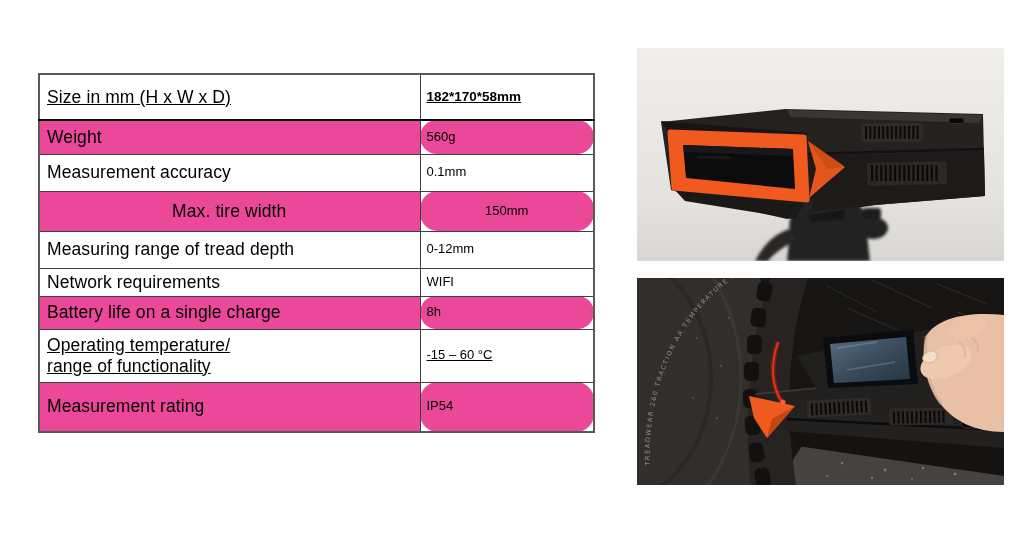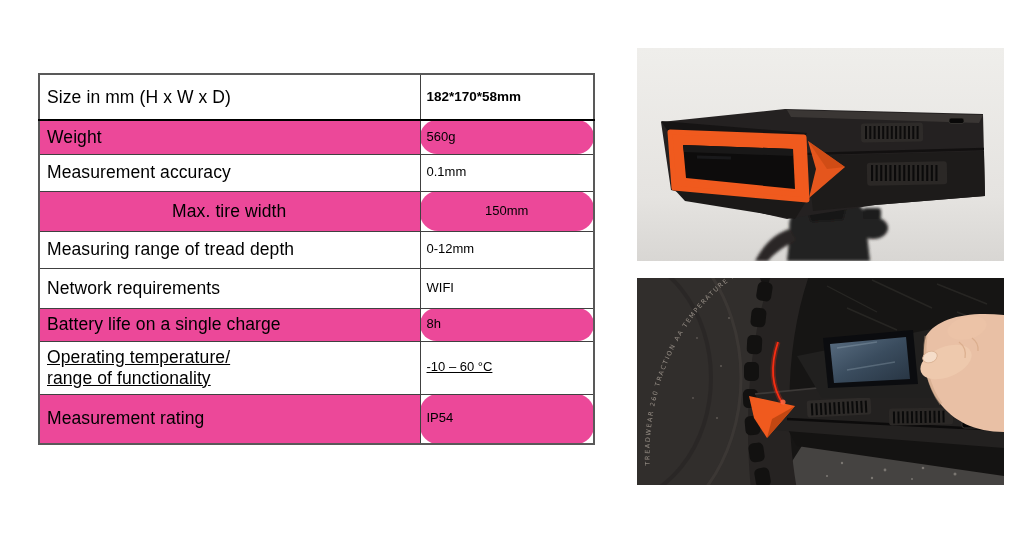--- a/index.html
+++ b/index.html
@@ -24,22 +24,22 @@
   td.lbl{
     font-size:17.5px;line-height:1.2;padding:3px 8px 3px 7px;
     white-space:pre-line;letter-spacing:.1px;
   }
   td.val{
     font-size:13px;line-height:1.15;padding:3px 6px;border-radius:18px;
   }
   tr.shaded td{background:#ec4899;}
   tr.first td{border-bottom:2.5px solid #000000;}
   tr.first td.val{font-weight:bold;font-size:13.5px;}
-  tr.h0{height:46px;} tr.h1{height:34px;} tr.h2{height:37px;} tr.h3{height:40px;text-align:center;}
-  tr.h4{height:37px;} tr.h5{height:34px;} tr.h6{height:40px;} tr.h7{height:33px;}
+  tr.h0{height:46px;text-decoration:underline;} tr.h1{height:34px;} tr.h2{height:37px;} tr.h3{height:40px;text-align:center;}
+  tr.h4{height:37px;} tr.h5{height:34px;} tr.h6{height:28px;} tr.h7{height:33px;}
   tr.h8{height:53px;text-decoration:underline;} tr.h9{height:50px;}
 
   
   .photo{position:absolute;overflow:hidden;}
   #photo-top{left:637px;top:48px;width:367px;height:213px;}
   #photo-bottom{left:637px;top:278px;width:367px;height:207px;}
   .photo svg{display:block;width:100%;height:100%;}
 </style>
 </head>
 <body>
@@ -76,21 +76,21 @@
         <td class="lbl">Network requirements</td>
         <td class="val">WIFI</td>
       </tr>
       <tr class="shaded h7">
         <td class="lbl">Battery life on a single charge</td>
         <td class="val">8h</td>
       </tr>
       <tr class="h8">
         <td class="lbl">Operating temperature/
 range of functionality</td>
-        <td class="val">-10 – 60 °C</td>
+        <td class="val">-15 – 60 °C</td>
       </tr>
       <tr class="shaded h9">
         <td class="lbl">Measurement rating</td>
         <td class="val">IP54</td>
       </tr>
     </tbody>
   </table>
 
   <div class="photo" id="photo-top">
     <svg viewBox="0 0 367 213" preserveAspectRatio="none" xmlns="http://www.w3.org/2000/svg" xmlns:xlink="http://www.w3.org/1999/xlink">

